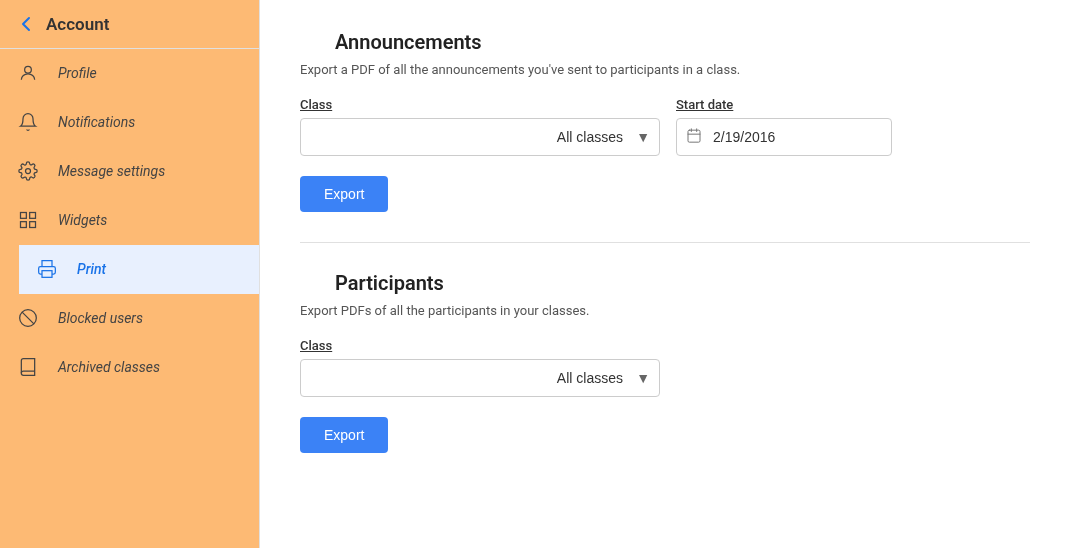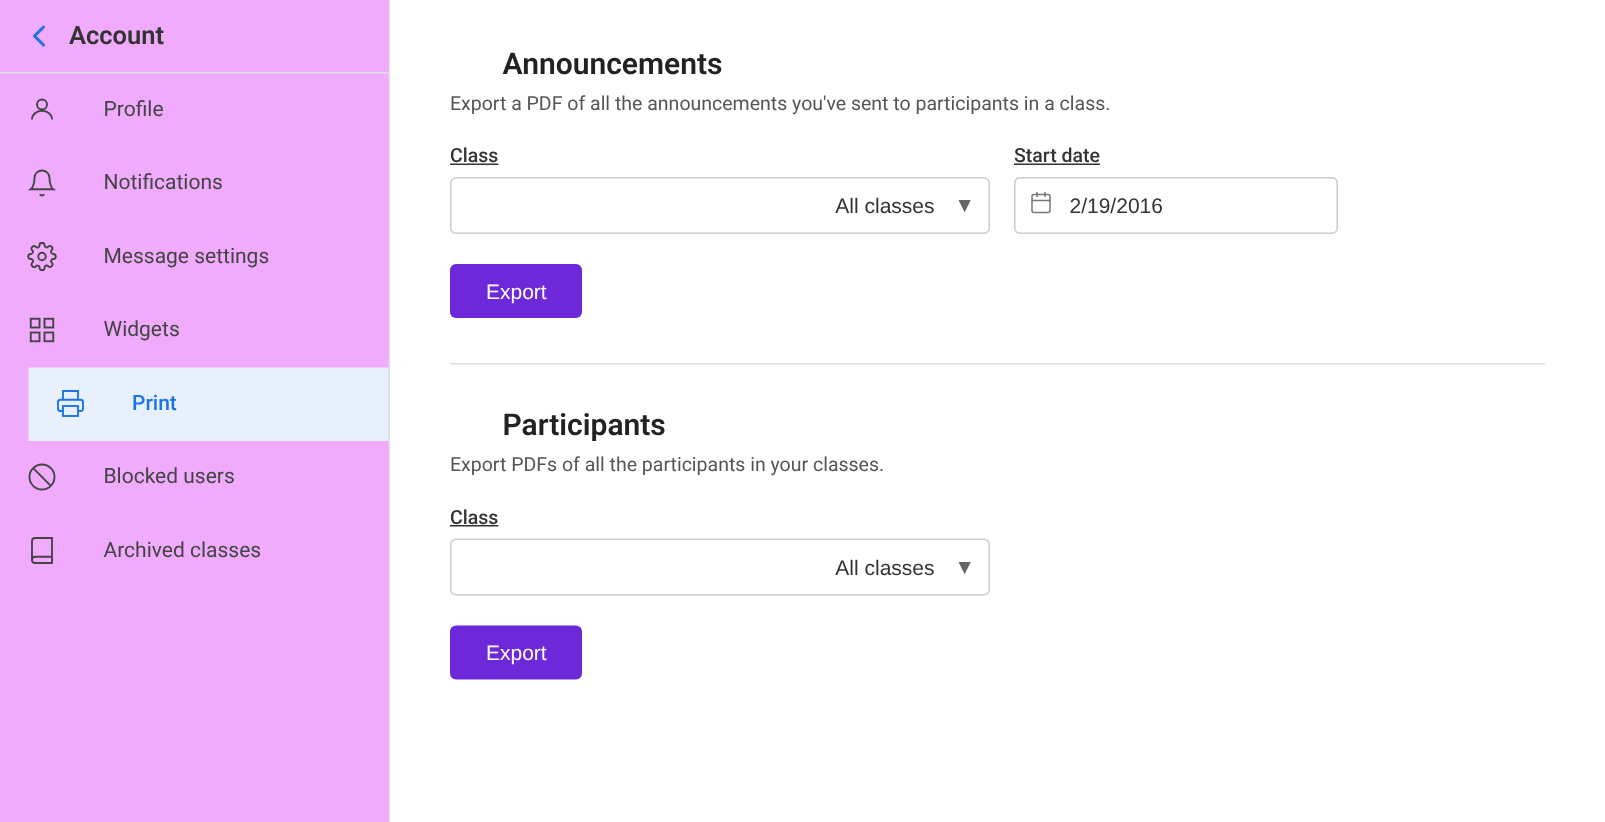--- a/index.html
+++ b/index.html
@@ -11,21 +11,21 @@
       display: flex;
       height: 548px;
       overflow: hidden;
     }
 
     
     .sidebar {
       width: 260px;
       min-width: 260px;
       border-right: 1px solid #e0e0e0;
-      background: #f0abfc;
+      background: #fdba74;
       display: flex;
       flex-direction: column;
     }
     .sidebar-header {
       display: flex;
       align-items: center;
       padding: 14px 18px;
       border-bottom: 1px solid #e0e0e0;
       gap: 10px;
       cursor: pointer;
@@ -38,25 +38,26 @@
     .back-arrow {
       color: #1a73e8;
       font-size: 18px;
       display: flex;
       align-items: center;
     }
     .nav-item {
       display: flex;
       align-items: center;
       padding: 14px 18px;
-      gap: 31px;
+      gap: 20px;
       cursor: pointer;
       color: #444;
       font-size: 14px;
       border-bottom: 1px solid transparent;
+      font-style: italic;
     }
     .nav-item.active {
       background: #e8f0fe;
       color: #1a73e8;
       font-weight: 500;
       margin-left: 19px;
     }
     .nav-icon {
       width: 20px;
       height: 20px;
@@ -174,21 +175,21 @@
     .calendar-icon {
       position: absolute;
       left: 10px;
       top: 50%;
       transform: translateY(-50%);
       color: #777;
       pointer-events: none;
     }
 
     .btn-export {
-      background: #6d28d9;
+      background: #3b82f6;
       color: #fff;
       border: none;
       border-radius: 4px;
       padding: 10px 24px;
       font-size: 14px;
       font-weight: 500;
       cursor: pointer;
     }
 
     .divider {

